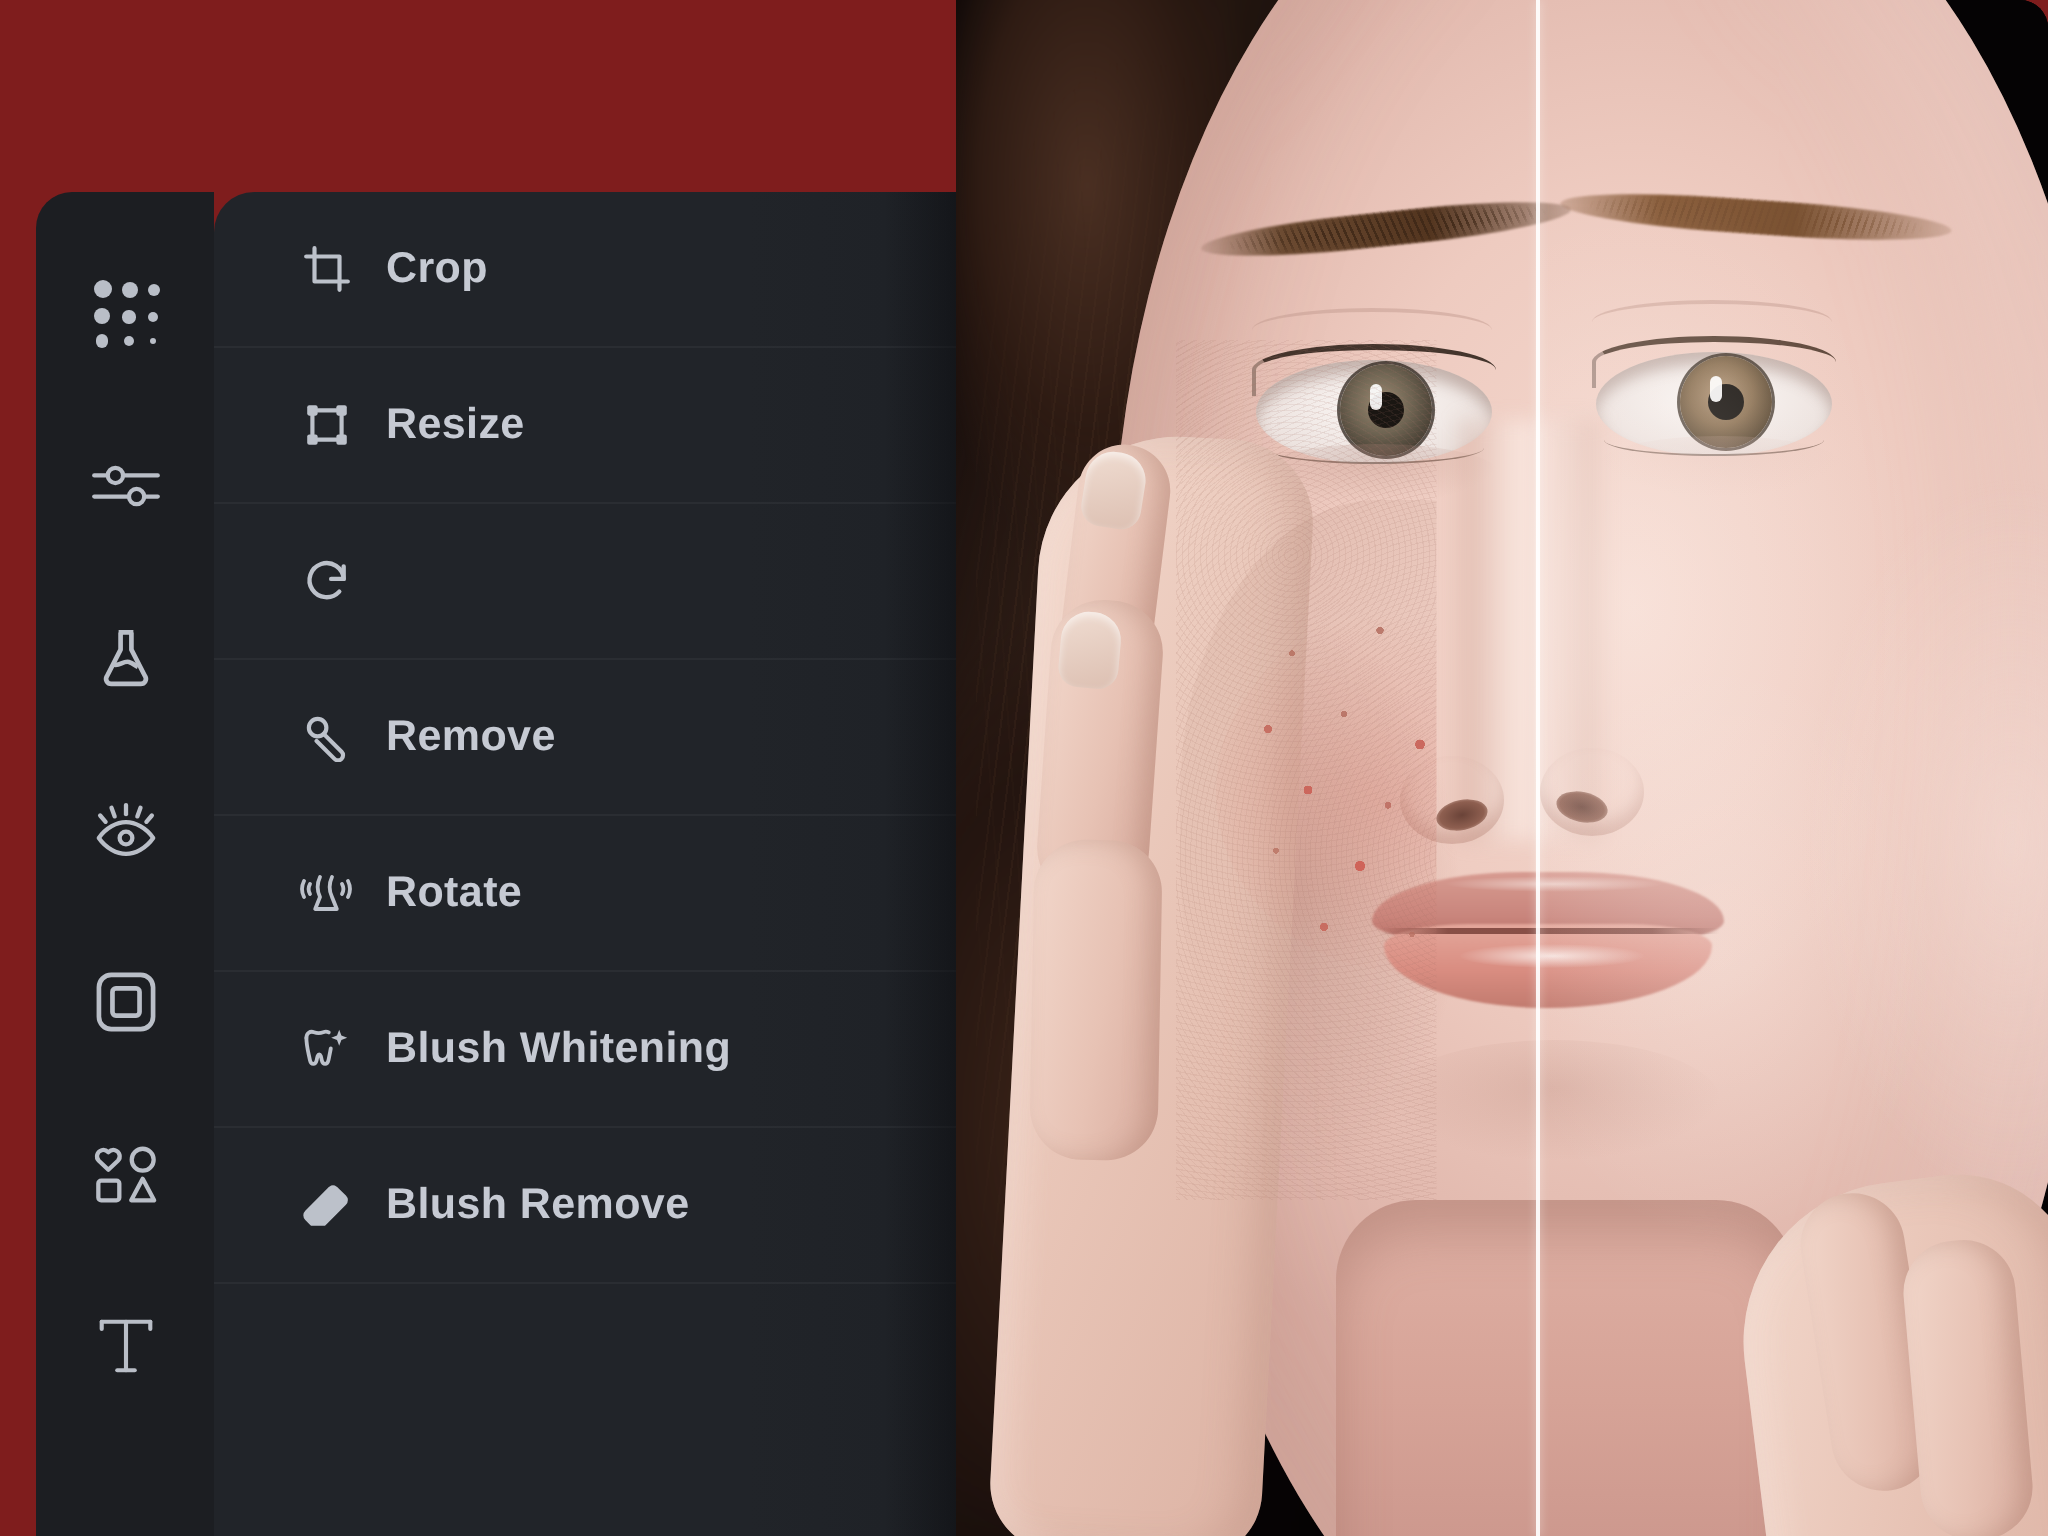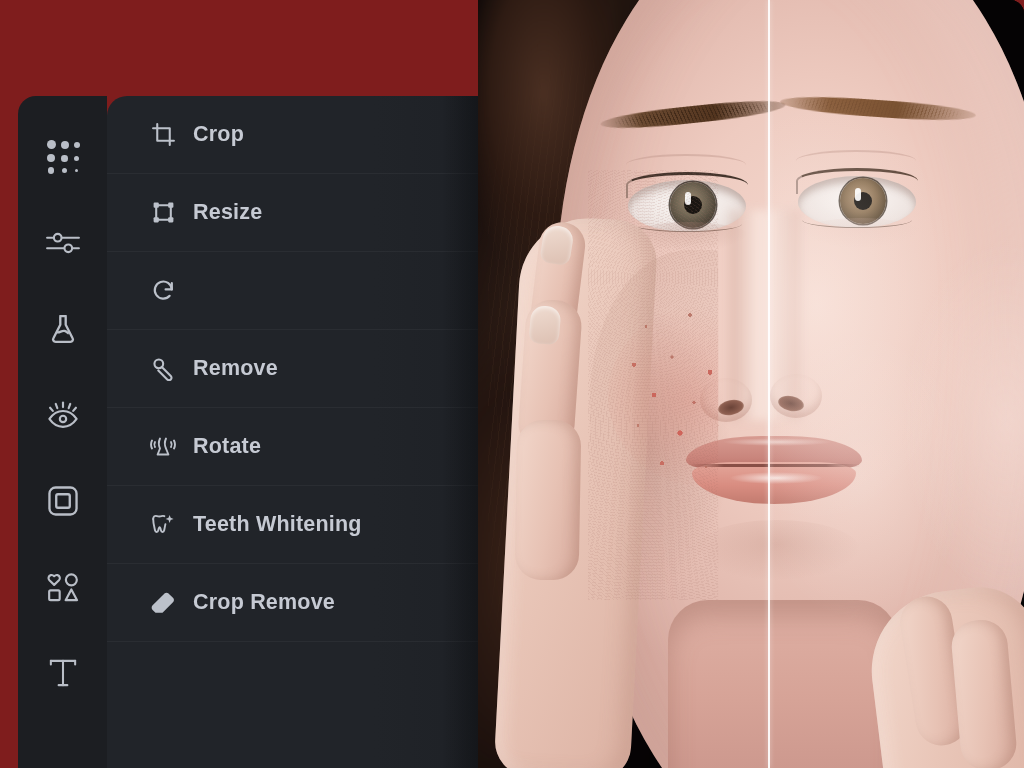--- a/index.html
+++ b/index.html
@@ -438,31 +438,31 @@
     </div>
 
     <div class="menu-item">
       <span class="mi-icon">
         <svg viewBox="0 0 26 24" width="27" height="25" fill="none" stroke="currentColor" stroke-width="1.9" stroke-linecap="round" stroke-linejoin="round">
           <path d="M3.2 6.5C3.2 4 5 2.9 7 3.6c1.6.6 3 .6 4.6 0 1-.35 2-.3 2.8.1"></path>
           <path d="M3.2 6.5c0 4 .8 6.4 1.8 11.2.5 2.3 2.8 2.3 3.3 0 .4-2 .6-3 1.3-3s.9 1 1.3 3c.5 2.3 2.8 2.3 3.3 0 .5-2.4.9-4.2 1.2-6"></path>
           <path d="M19.6 2.4 l1.1 2.9 2.9 1.1 -2.9 1.1 -1.1 2.9 -1.1-2.9 -2.9-1.1 2.9-1.1Z" fill="currentColor" stroke="none"></path>
         </svg>
       </span>
-      <span class="mi-label">Teeth Whitening</span>
+      <span class="mi-label">Blush Whitening</span>
     </div>
 
 
     <div class="menu-item">
       <span class="mi-icon">
         <svg viewBox="0 0 26 24" width="27" height="25" fill="none" stroke="currentColor" stroke-width="1.9" stroke-linejoin="round">
           <path d="M15.2 3.6 3.3 15.5a2.3 2.3 0 0 0 0 3.3l2.6 2.6h6.2l10.2-10.2a2.3 2.3 0 0 0 0-3.3l-4.5-4.3a2.3 2.3 0 0 0-2.6 0Z" fill="currentColor" stroke="currentColor"></path>
         </svg>
       </span>
-      <span class="mi-label">Crop Remove</span>
+      <span class="mi-label">Blush Remove</span>
     </div>
   </div>
 
   <div id="icon-rail">
 
     <div class="rail-btn">
       <span class="dot-grid">
         <i style="width:9px;height:9px"></i>
           <i style="width:8px;height:8px"></i>
           <i style="width:6px;height:6px"></i>

